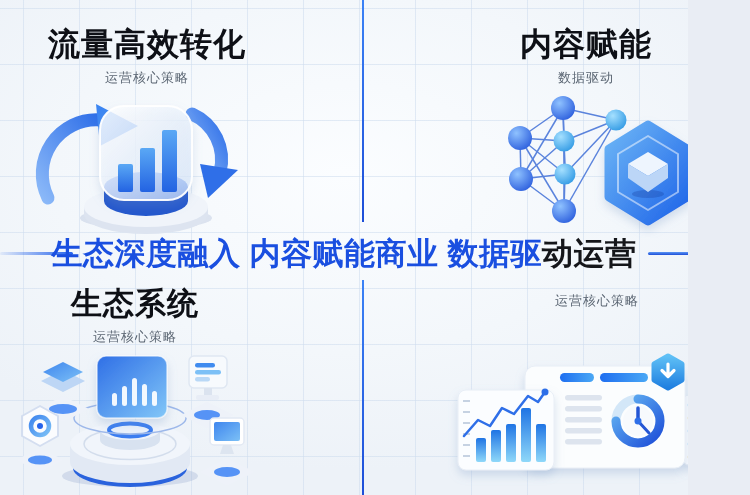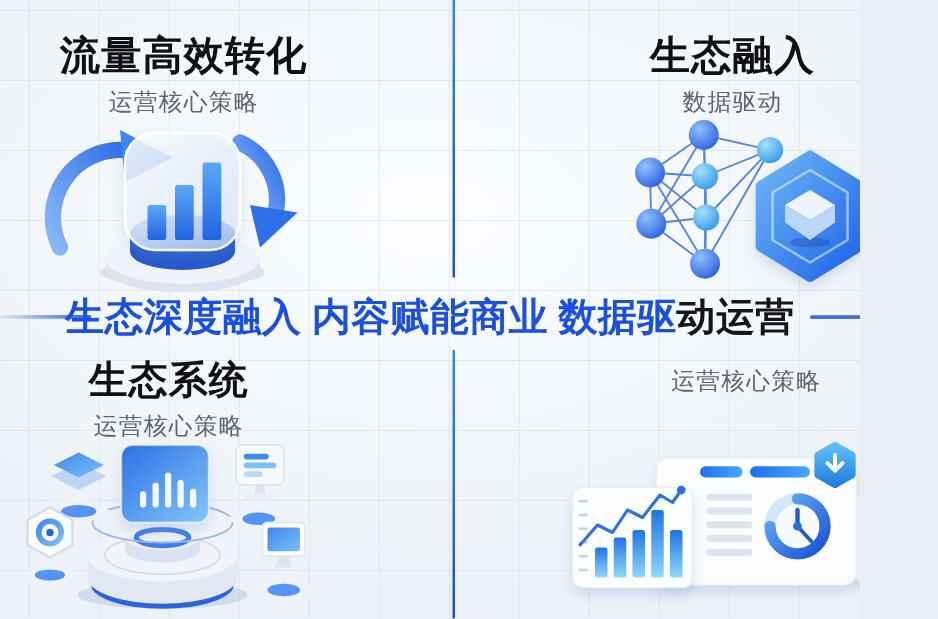--- a/index.html
+++ b/index.html
@@ -1,28 +1,28 @@
 <!DOCTYPE html>
 <html><head>
 <meta charset="utf-8">
 <style>
   html,body{margin:0;padding:0;background:#e9edf4;}
   #stage{
     position:relative;width:688px;height:495px;overflow:hidden;
-    font-family:Liberation Serif, serif;
+    font-family:Liberation Sans, sans-serif;
     background:
       linear-gradient(rgba(205,220,238,0.55) 1px, transparent 1px),
       linear-gradient(90deg, rgba(205,220,238,0.55) 1px, transparent 1px),
       radial-gradient(ellipse 70% 60% at 50% 35%, #fbfdff 0%, #f3f7fb 60%, #edf2f8 100%);
     background-size:56px 56px,56px 56px,100% 100%;
     background-position:0 8px,23px 0,0 0;
   }
   .hdr{position:absolute;text-align:center;}
   .hdr .t{font-size:32px;font-weight:800;color:#0e1016;letter-spacing:1px;line-height:1.15;}
-  .hdr .s{font-size:19px;color:#5a6572;margin-top:6px;letter-spacing:1px;}
+  .hdr .s{font-size:13px;color:#5a6572;margin-top:6px;letter-spacing:1px;}
   .hdr.small .t{font-size:31px;}
   .banner{position:absolute;left:0;right:0;top:233px;text-align:center;
     font-size:31px;font-weight:800;letter-spacing:0.5px;white-space:nowrap;}
   .banner .hl{color:#1a4fe0;}
   .banner .pl{color:#15161a;}
   .div-v{position:absolute;left:362px;width:2px;background:linear-gradient(#3b82f6,#1d4ed8);}
   .div-v.top{top:0;height:222px;}
   .div-v.bot{top:280px;height:215px;}
   .div-h{position:absolute;top:252px;height:3px;border-radius:2px;}
   .div-h.left{left:0;width:73px;background:linear-gradient(to right,rgba(37,99,235,0.08),#2563eb);}
@@ -98,21 +98,21 @@
   <div class="div-v top"></div>
   <div class="div-v bot"></div>
   <div class="div-h left"></div>
   <div class="div-h right"></div>
 
   <div class="hdr" style="left:27px;top:26px;width:240px;">
     <div class="t">流量高效转化</div>
     <div class="s">运营核心策略</div>
   </div>
   <div class="hdr" style="left:466px;top:26px;width:240px;">
-    <div class="t">生态融入</div>
+    <div class="t">内容赋能</div>
     <div class="s">数据驱动</div>
   </div>
   <div class="hdr small" style="left:15px;top:286px;width:240px;">
     <div class="t">生态系统</div>
     <div class="s">运营核心策略</div>
   </div>
   <div class="hdr small" style="left:477px;top:286px;width:240px;">
     <div class="s">运营核心策略</div>
   </div>
 

